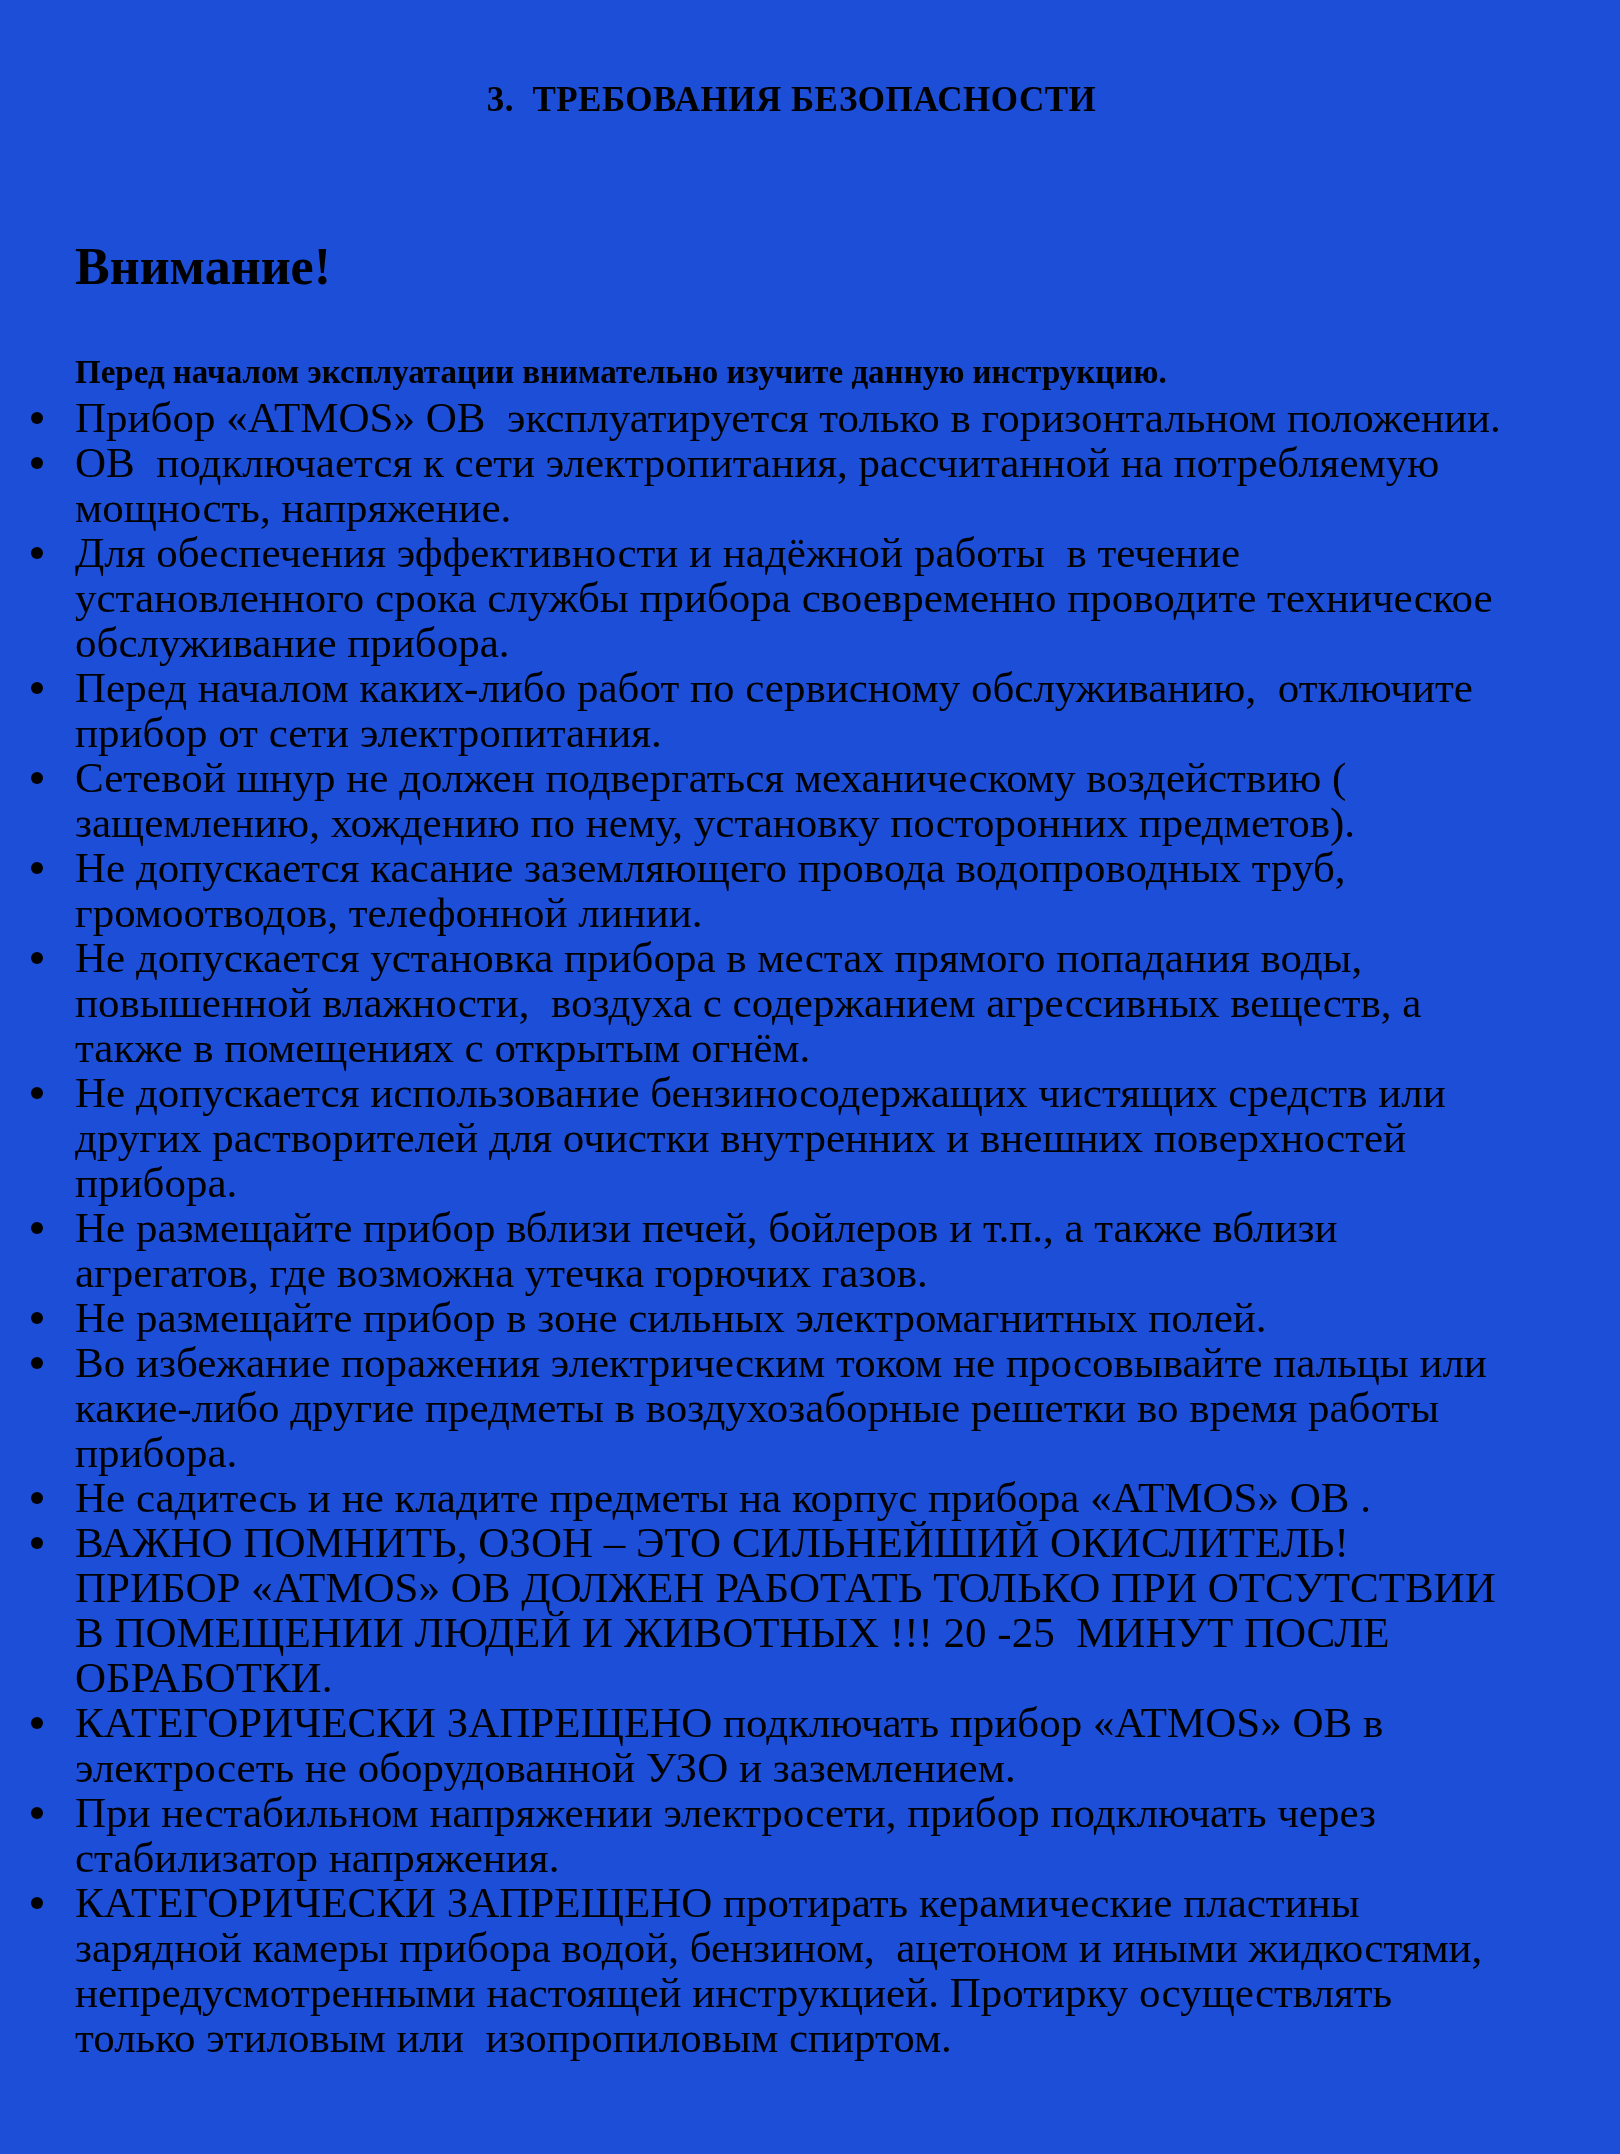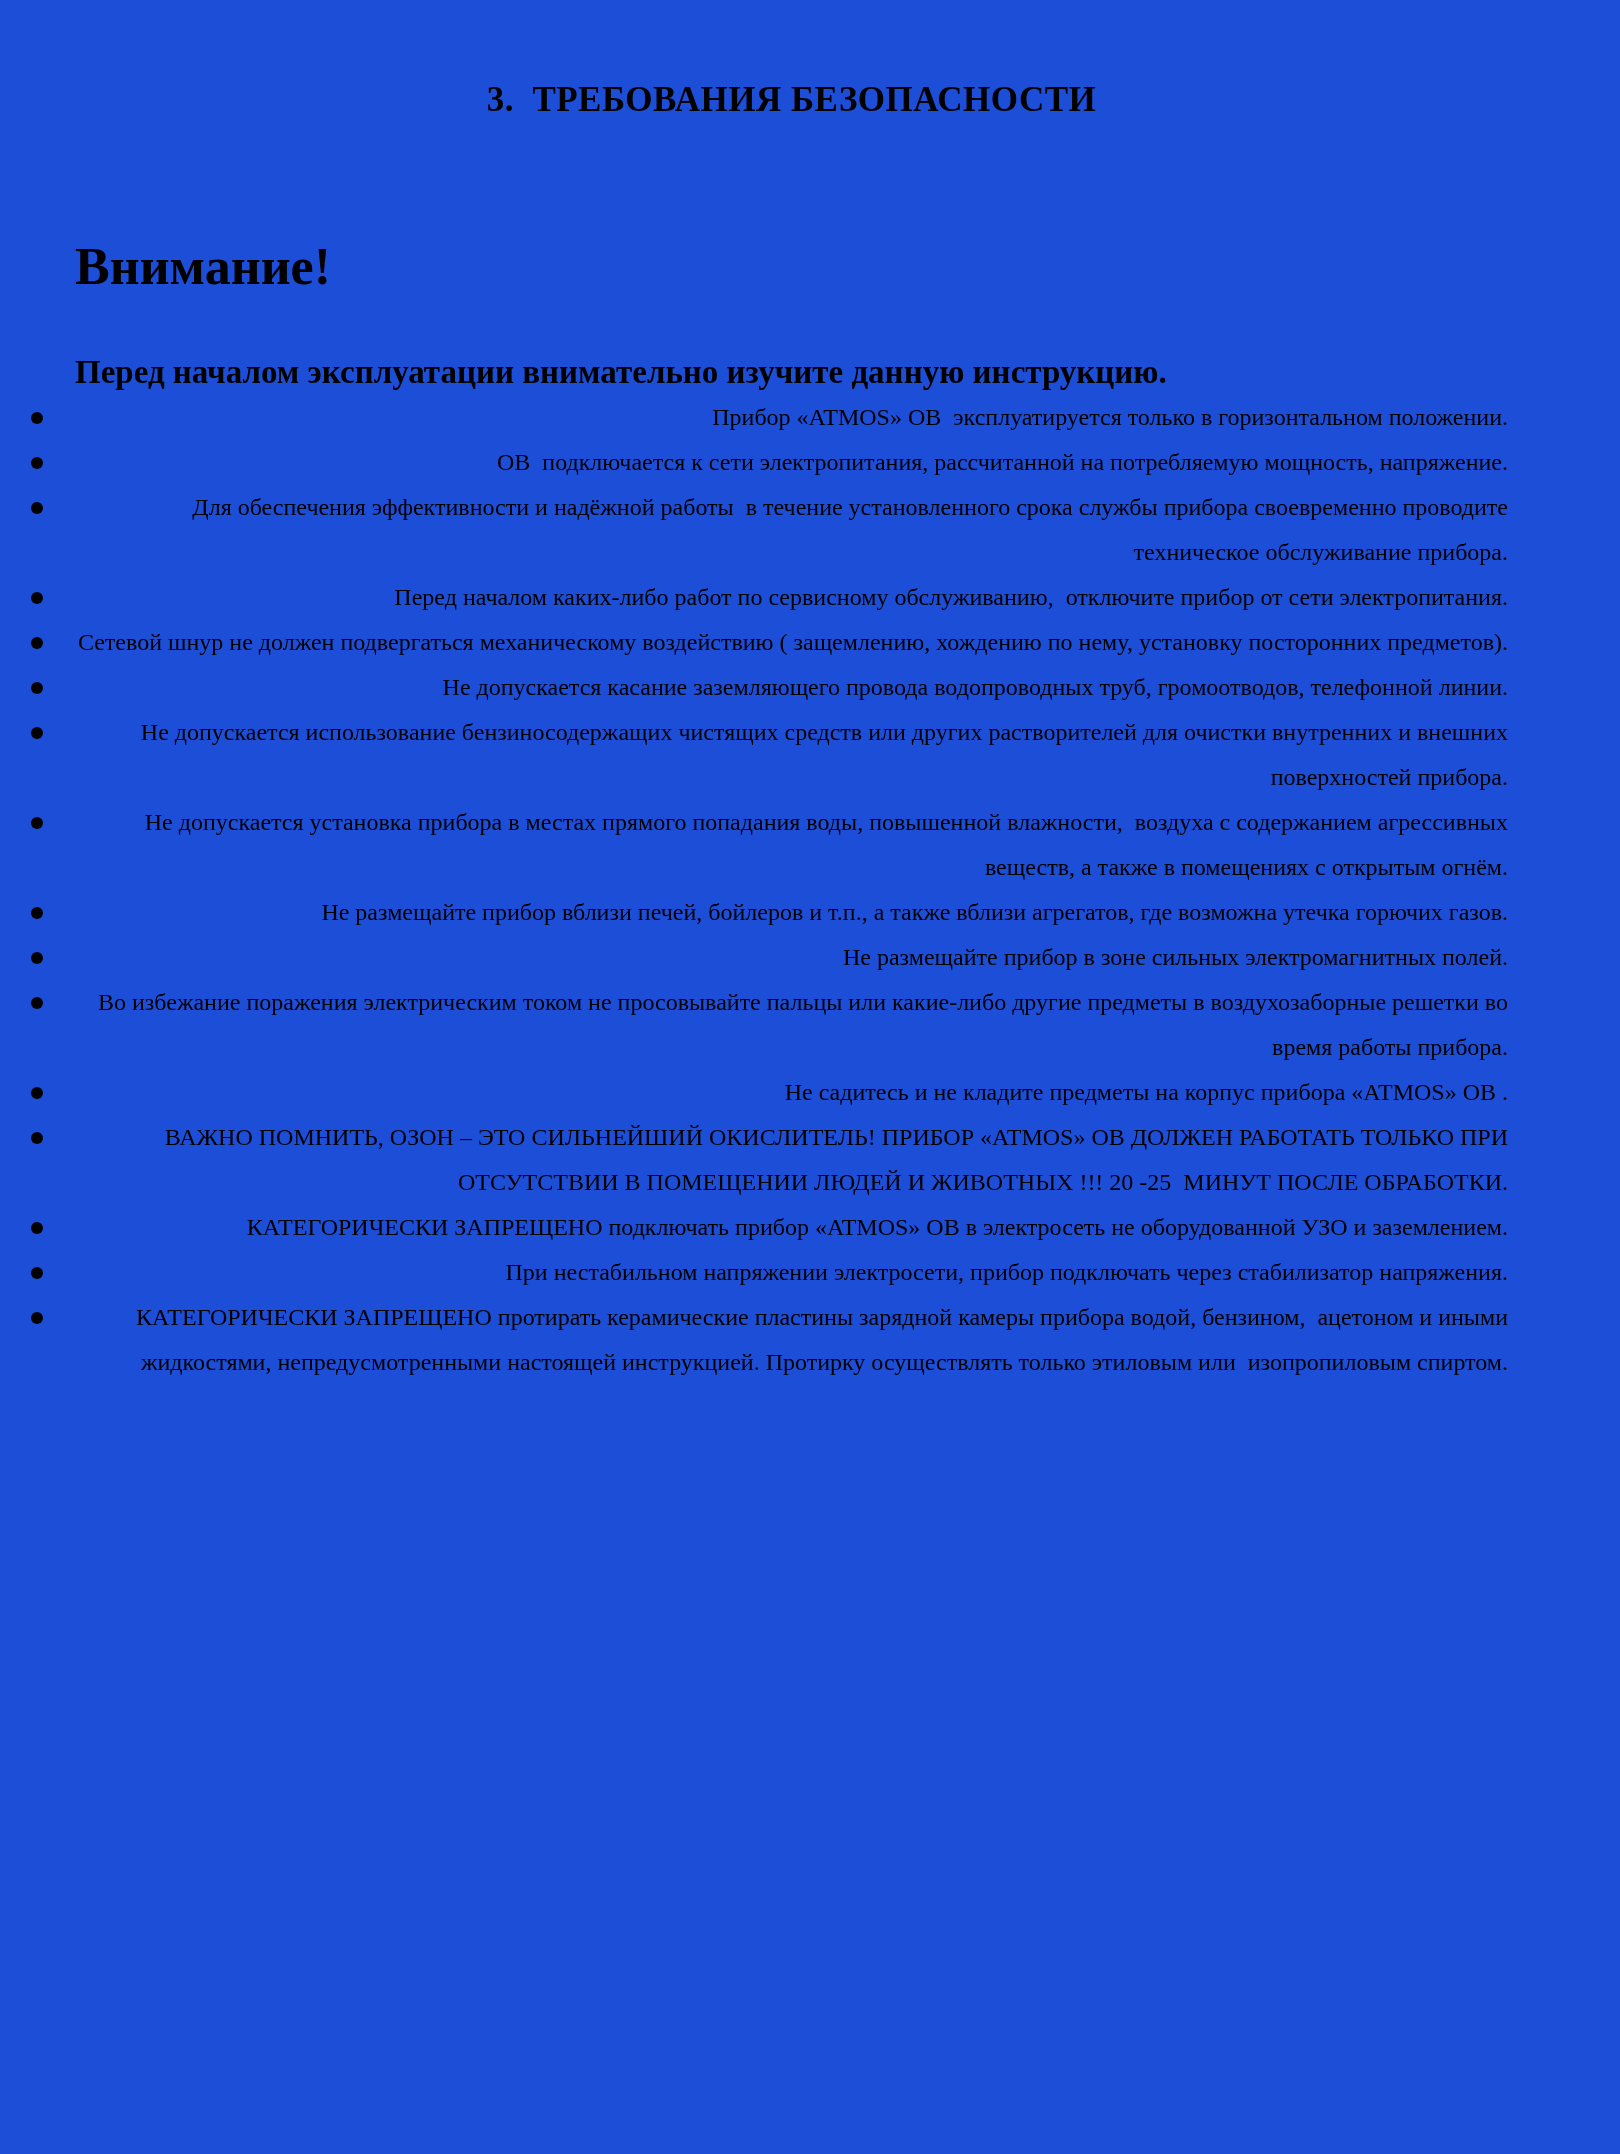--- a/index.html
+++ b/index.html
@@ -42,24 +42,24 @@
   }
   ul.bullets {
     margin: 0;
     padding: 0;
     list-style: none;
   }
   ul.bullets li {
     position: relative;
     margin: 0;
     padding: 0;
-    font-size: 24px;
+    font-size: 43px;
     line-height: 45px;
     white-space: pre-wrap;
-    text-align: right;
+    text-align: left;
   }
   ul.bullets li::before {
     content: "";
     position: absolute;
     left: -44px;
     top: 17px;
     width: 12px;
     height: 12px;
     border-radius: 50%;
     background: #000000;
@@ -76,22 +76,22 @@
 
   <p class="intro">Перед началом эксплуатации внимательно изучите данную инструкцию.</p>
 
   <ul class="bullets">
     <li>Прибор «ATMOS» ОВ  эксплуатируется только в горизонтальном положении.</li>
     <li>ОВ  подключается к сети электропитания, рассчитанной на потребляемую мощность, напряжение.</li>
     <li>Для обеспечения эффективности и надёжной работы  в течение установленного срока службы прибора своевременно проводите техническое обслуживание прибора.</li>
     <li>Перед началом каких-либо работ по сервисному обслуживанию,  отключите прибор от сети электропитания.</li>
     <li>Сетевой шнур не должен подвергаться механическому воздействию ( защемлению, хождению по нему, установку посторонних предметов).</li>
     <li>Не допускается касание заземляющего провода водопроводных труб, громоотводов, телефонной линии.</li>
+    <li>Не допускается установка прибора в местах прямого попадания воды, повышенной влажности,  воздуха с содержанием агрессивных веществ, а также в помещениях с открытым огнём.</li>
     <li>Не допускается использование бензиносодержащих чистящих средств или других растворителей для очистки внутренних и внешних поверхностей прибора.</li>
-    <li>Не допускается установка прибора в местах прямого попадания воды, повышенной влажности,  воздуха с содержанием агрессивных веществ, а также в помещениях с открытым огнём.</li>
     <li>Не размещайте прибор вблизи печей, бойлеров и т.п., а также вблизи агрегатов, где возможна утечка горючих газов.</li>
     <li>Не размещайте прибор в зоне сильных электромагнитных полей.</li>
     <li>Во избежание поражения электрическим током не просовывайте пальцы или какие-либо другие предметы в воздухозаборные решетки во время работы прибора.</li>
     <li>Не садитесь и не кладите предметы на корпус прибора «ATMOS» ОВ .</li>
     <li>ВАЖНО ПОМНИТЬ, ОЗОН – ЭТО СИЛЬНЕЙШИЙ ОКИСЛИТЕЛЬ! ПРИБОР «ATMOS» ОВ ДОЛЖЕН РАБОТАТЬ ТОЛЬКО ПРИ ОТСУТСТВИИ В ПОМЕЩЕНИИ ЛЮДЕЙ И ЖИВОТНЫХ !!! 20 -25  МИНУТ ПОСЛЕ ОБРАБОТКИ.</li>
     <li>КАТЕГОРИЧЕСКИ ЗАПРЕЩЕНО подключать прибор «ATMOS» ОВ в электросеть не оборудованной УЗО и заземлением.</li>
     <li>При нестабильном напряжении электросети, прибор подключать через стабилизатор напряжения.</li>
     <li>КАТЕГОРИЧЕСКИ ЗАПРЕЩЕНО протирать керамические пластины зарядной камеры прибора водой, бензином,  ацетоном и иными жидкостями, непредусмотренными настоящей инструкцией. Протирку осуществлять только этиловым или  изопропиловым спиртом.</li>
   </ul>
 

